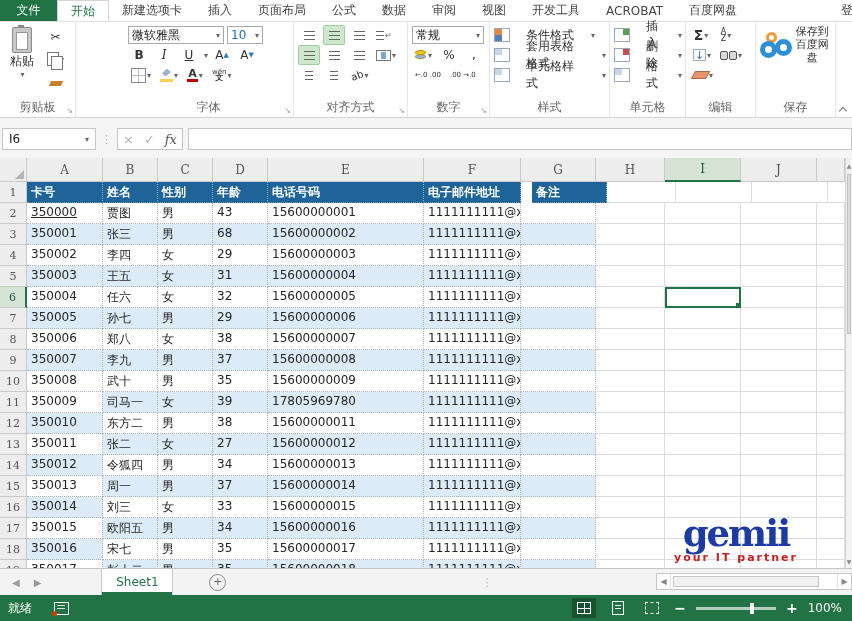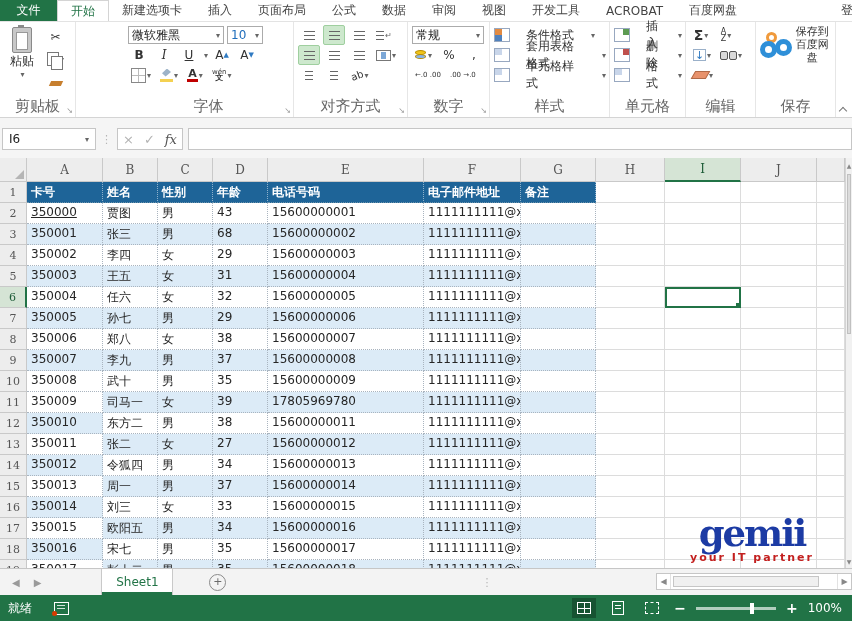--- a/index.html
+++ b/index.html
@@ -9,21 +9,21 @@
   
   .tabsrow{top:0;height:22px;background:#fff;display:flex;align-items:stretch;font-size:12px;border-bottom:1px solid #e3e3e3;box-sizing:border-box;}
   .filetab{background:#217346;color:#fff;width:57px;display:flex;align-items:center;justify-content:center;}
   .rtab{display:flex;align-items:center;padding:0 13px;color:#444;}
   .rtab.active{color:#217346;background:#fff;border:1px solid #d4d4d4;border-bottom:none;}
   .login{margin-left:auto;width:11px;overflow:hidden;white-space:nowrap;color:#444;display:flex;align-items:center;}
 
   
   .ribbon{top:22px;height:96px;background:#fff;border-bottom:1px solid #d4d4d4;box-sizing:border-box;display:flex;}
   .rgroup{position:relative;border-right:1px solid #e6e6e6;box-sizing:border-box;padding:3px 3px 15px 4px;flex:none;}
-  .glabel{position:absolute;bottom:1px;left:0;right:0;text-align:center;font-size:15px;color:#666;}
+  .glabel{position:absolute;bottom:1px;left:0;right:0;text-align:center;font-size:12px;color:#666;}
   .launch{position:absolute;bottom:2px;right:2px;font-size:8px;color:#999;line-height:1;}
   .rrow{display:flex;align-items:center;gap:3px;height:20px;}
   .mini{display:flex;align-items:center;justify-content:center;border:1px solid transparent;border-radius:2px;padding:0 2px;min-width:16px;height:18px;font-size:12px;color:#333;}
   .mini.on{background:#cde8cd;border-color:#9fcf9f;}
   .dd{font-size:8px;color:#666;margin-left:1px;}
   .combo{border:1px solid #ababab;background:#fff;height:18px;display:flex;align-items:center;font-size:12px;padding:0 3px;box-sizing:border-box;color:#222;}
   .combo .dd{margin-left:auto;}
   
   .g-clip{width:76px;display:flex;gap:4px;}
   .pastebtn{width:36px;display:flex;flex-direction:column;align-items:center;font-size:12px;color:#333;}
@@ -118,21 +118,21 @@
   .cell.tbl{border-right:1px dotted #a9b4bf;border-bottom:1px dotted #a9b4bf;background:#fff;}
   .cell.tbl.bandc{background:#dcebf7;}
   .cell.hd{background:#1e6498;color:#fff;font-weight:bold;border-right:1px dotted rgba(255,255,255,.5);border-bottom:1px dotted #6c93ab;}
   .cell.plain{border-right:1px solid #dcdcdc;border-bottom:1px solid #dcdcdc;background:#fff;}
   .cell.sel{outline:2px solid #217346;outline-offset:-2px;position:relative;}
   .cell.sel::after{content:"";position:absolute;right:0;bottom:0;width:4px;height:4px;background:#217346;}
   .vscroll{position:absolute;top:0;right:0;bottom:0;width:7px;background:#f1f1f1;border-left:1px solid #d4d4d4;box-sizing:border-box;}
   .vs-up,.vs-dn{position:absolute;left:0;right:0;height:14px;color:#888;font-size:6px;display:flex;align-items:center;justify-content:center;}
   .vs-up{top:0;} .vs-dn{bottom:0;}
   .vs-thumb{position:absolute;left:1px;right:1px;top:16px;height:160px;background:#dcdcdc;border:1px solid #c0c0c0;box-sizing:border-box;}
-  .logo{position:absolute;right:20px;bottom:4px;width:160px;text-align:center;pointer-events:none;}
+  .logo{position:absolute;right:36px;bottom:4px;width:160px;text-align:center;pointer-events:none;}
   .logoword{font-family:"DejaVu Serif",serif;font-weight:bold;font-size:37px;line-height:34px;color:#1c3ba4;letter-spacing:-2px;}
   .logotag{font-size:11px;font-weight:bold;color:#c3201f;letter-spacing:2px;margin-top:1px;}
 
   
   .stabs{top:568px;height:27px;background:#f3f3f3;border-top:1px solid #c6c6c6;box-sizing:border-box;display:flex;align-items:stretch;position:absolute;}
   .snav{display:flex;align-items:center;color:#9a9a9a;font-size:10px;gap:14px;padding:0 12px;}
   .sheettab{margin-left:48px;width:70px;background:#fff;border-left:1px solid #c9c9c9;border-right:1px solid #c9c9c9;
     color:#217346;font-size:12px;display:flex;align-items:center;justify-content:center;box-shadow:inset 0 -3px #217346;}
   .addsheet{margin-left:36px;align-self:center;width:15px;height:15px;border:1px solid #8a8a8a;border-radius:50%;color:#6a6a6a;font-size:11px;line-height:13px;text-align:center;}
   .sdots{align-self:center;color:#b5b5b5;font-size:11px;margin-left:255px;}
@@ -443,21 +443,21 @@
     </div>
   <div id="rowsContainer">
       <div class="xrow">
         <div class="rownum">1</div>
         <div class="cell hd" style="width: 76px;">卡号</div>
         <div class="cell hd" style="width: 55px;">姓名</div>
         <div class="cell hd" style="width: 55px;">性别</div>
         <div class="cell hd" style="width: 55px;">年龄</div>
         <div class="cell hd" style="width: 156px;">电话号码</div>
         <div class="cell hd" style="width: 97px;">电子邮件地址</div>
-        <div class="cell hd" style="width: 75px;">备注</div>
+        <div class="cell hd" style="width: 75px; margin-left: 11px;">备注</div>
         <div class="cell plain" style="width: 69px;"></div>
         <div class="cell plain" style="width: 76px;"></div>
         <div class="cell plain" style="width: 76px;"></div>
         <div class="cell plain" style="width: 28px;"></div>
       </div>
       <div class="xrow">
         <div class="rownum">2</div>
         <div class="cell tbl" style="width: 76px; text-decoration: underline;">350000</div>
         <div class="cell tbl" style="width: 55px;">贾图</div>
         <div class="cell tbl" style="width: 55px;">男</div>

